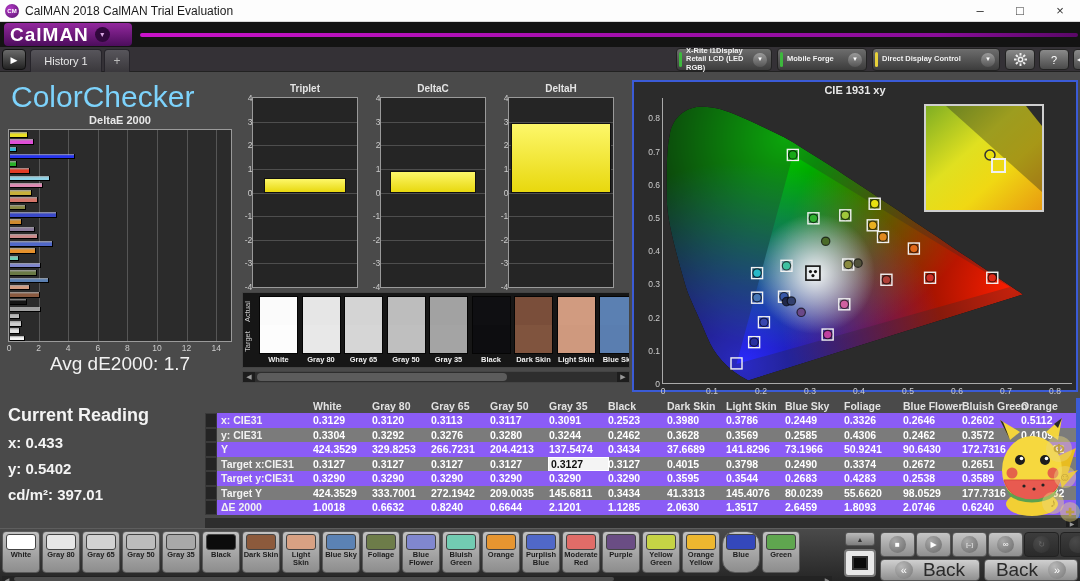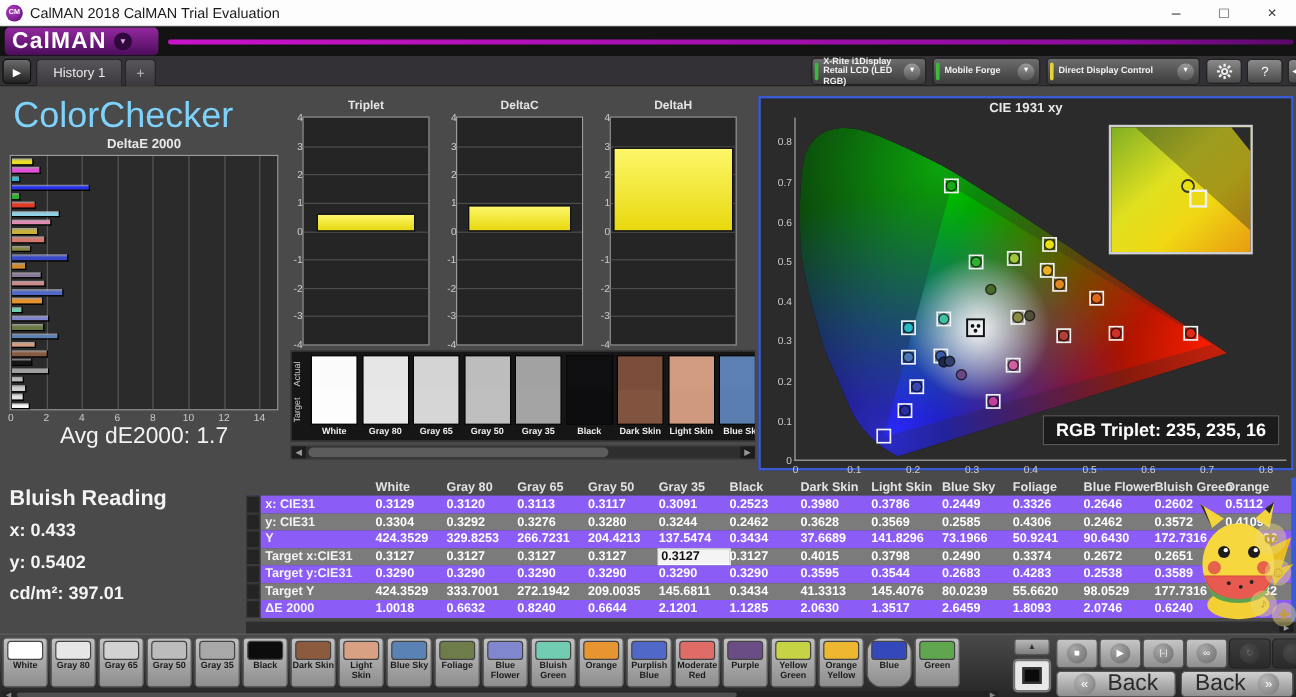--- a/index.html
+++ b/index.html
@@ -488,21 +488,20 @@
           <div class="cie-xtick" style="left: 0px; top: 286px; position: absolute;">0</div>
           <div class="cie-xtick" style="left: 49px; top: 286px; position: absolute;">0.1</div>
           <div class="cie-xtick" style="left: 98px; top: 286px; position: absolute;">0.2</div>
           <div class="cie-xtick" style="left: 147px; top: 286px; position: absolute;">0.3</div>
           <div class="cie-xtick" style="left: 196px; top: 286px; position: absolute;">0.4</div>
           <div class="cie-xtick" style="left: 245px; top: 286px; position: absolute;">0.5</div>
           <div class="cie-xtick" style="left: 294px; top: 286px; position: absolute;">0.6</div>
           <div class="cie-xtick" style="left: 343px; top: 286px; position: absolute;">0.7</div>
           <div class="cie-xtick" style="left: 392px; top: 286px; position: absolute;">0.8</div>
         </div>
-      <div id="rgb-triplet">RGB Triplet: 235, 235, 16</div>
     </div>
     <div id="cie-inset">
       <svg width="116" height="104">
         <defs>
           <linearGradient id="insetGrad" x1="0%" y1="0%" x2="100%" y2="100%">
             <stop offset="0%" stop-color="#7fae23"></stop>
               <stop offset="40%" stop-color="#e0e020"></stop>
               <stop offset="65%" stop-color="#f0d813"></stop>
               <stop offset="100%" stop-color="#e89b10"></stop>
           </linearGradient>
@@ -653,21 +652,21 @@
         <div class="cell">0.6240</div>
         <div class="cell">1.7723</div>
       </div>
     </div>
   <div id="table-scroll">
       <div class="scr-right">▶</div>
     </div>
   <div id="table-bluestrip"></div>
 
   <div id="current-reading">
-    <div class="cr-title">Bluish Reading</div>
+    <div class="cr-title">Current Reading</div>
   <div class="cr-line">x: 0.433</div>
       <div class="cr-line">y: 0.5402</div>
       <div class="cr-line">cd/m²: 397.01</div>
     </div>
 </div>
 
 <div id="bottombar">
   <div id="pattern-up">▲</div>
   <div id="pattern-window">
       <div class="inner"></div>

